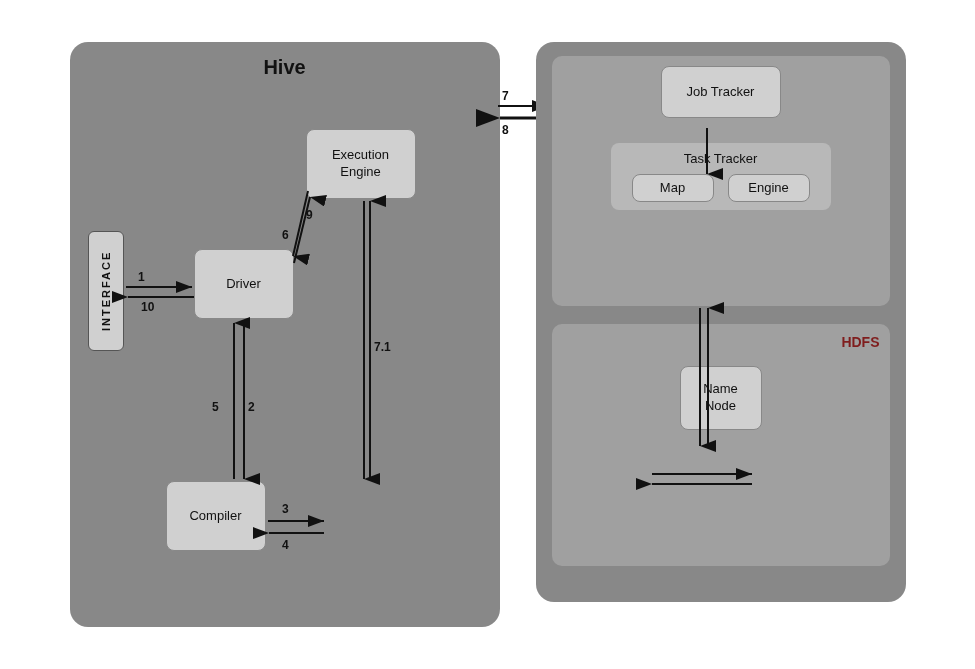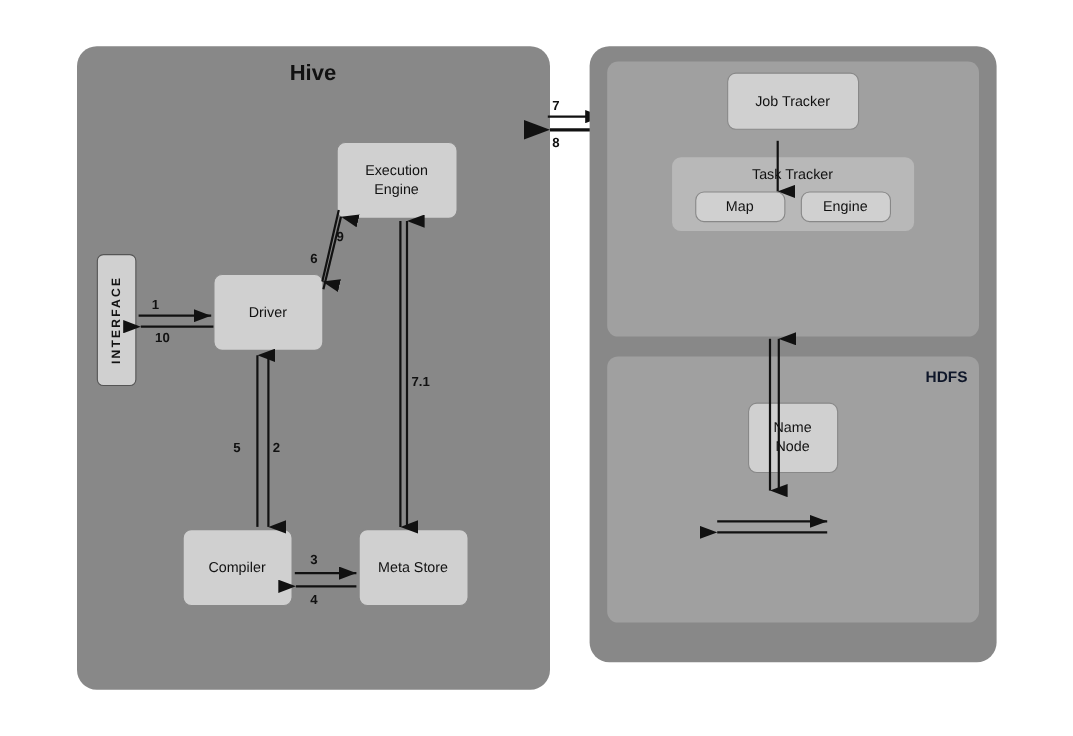--- a/index.html
+++ b/index.html
@@ -187,21 +187,21 @@
       top: 268px;
       left: 0;
       right: 0;
       bottom: 0;
     }
 
     .hdfs-label {
       text-align: right;
       font-size: 14px;
       font-weight: bold;
-      color: #0f172a;
+      color: #7f1d1d;
       margin-bottom: 16px;
     }
 
     .hdfs-nodes {
       display: flex;
       align-items: center;
       justify-content: space-around;
       position: relative;
     }
 
@@ -284,23 +284,20 @@
       </div>
 
       <div class="component-box driver-box">
         <span>Driver</span>
       </div>
 
       <div class="component-box compiler-box">
         <span>Compiler</span>
       </div>
 
-      <div class="component-box metastore-box">
-        <span>Meta Store</span>
-      </div>
 
       <svg class="hive-svg">
         <defs>
           <marker id="arrowhead-right" markerWidth="8" markerHeight="6" refX="8" refY="3" orient="auto">
             <polygon points="0 0, 8 3, 0 6" class="arrow-head"></polygon>
           </marker>
           <marker id="arrowhead-left" markerWidth="8" markerHeight="6" refX="0" refY="3" orient="auto">
             <polygon points="8 0, 0 3, 8 6" class="arrow-head"></polygon>
           </marker>
           <marker id="arrowhead-down" markerWidth="6" markerHeight="8" refX="3" refY="8" orient="auto">

